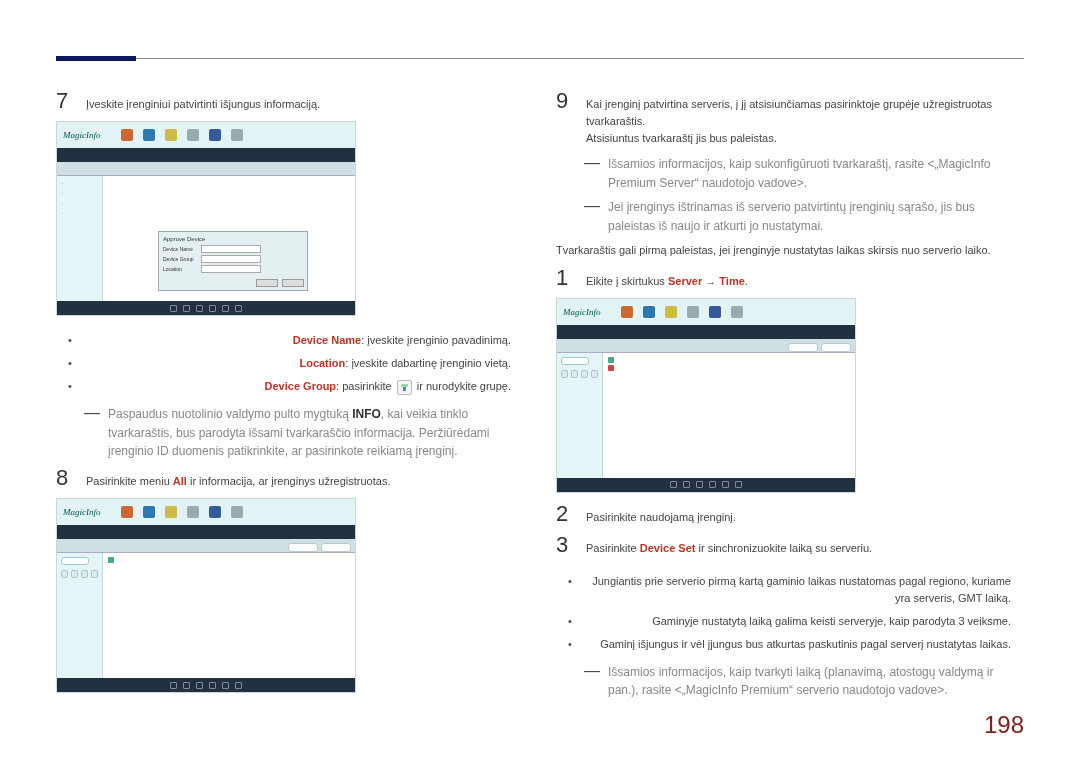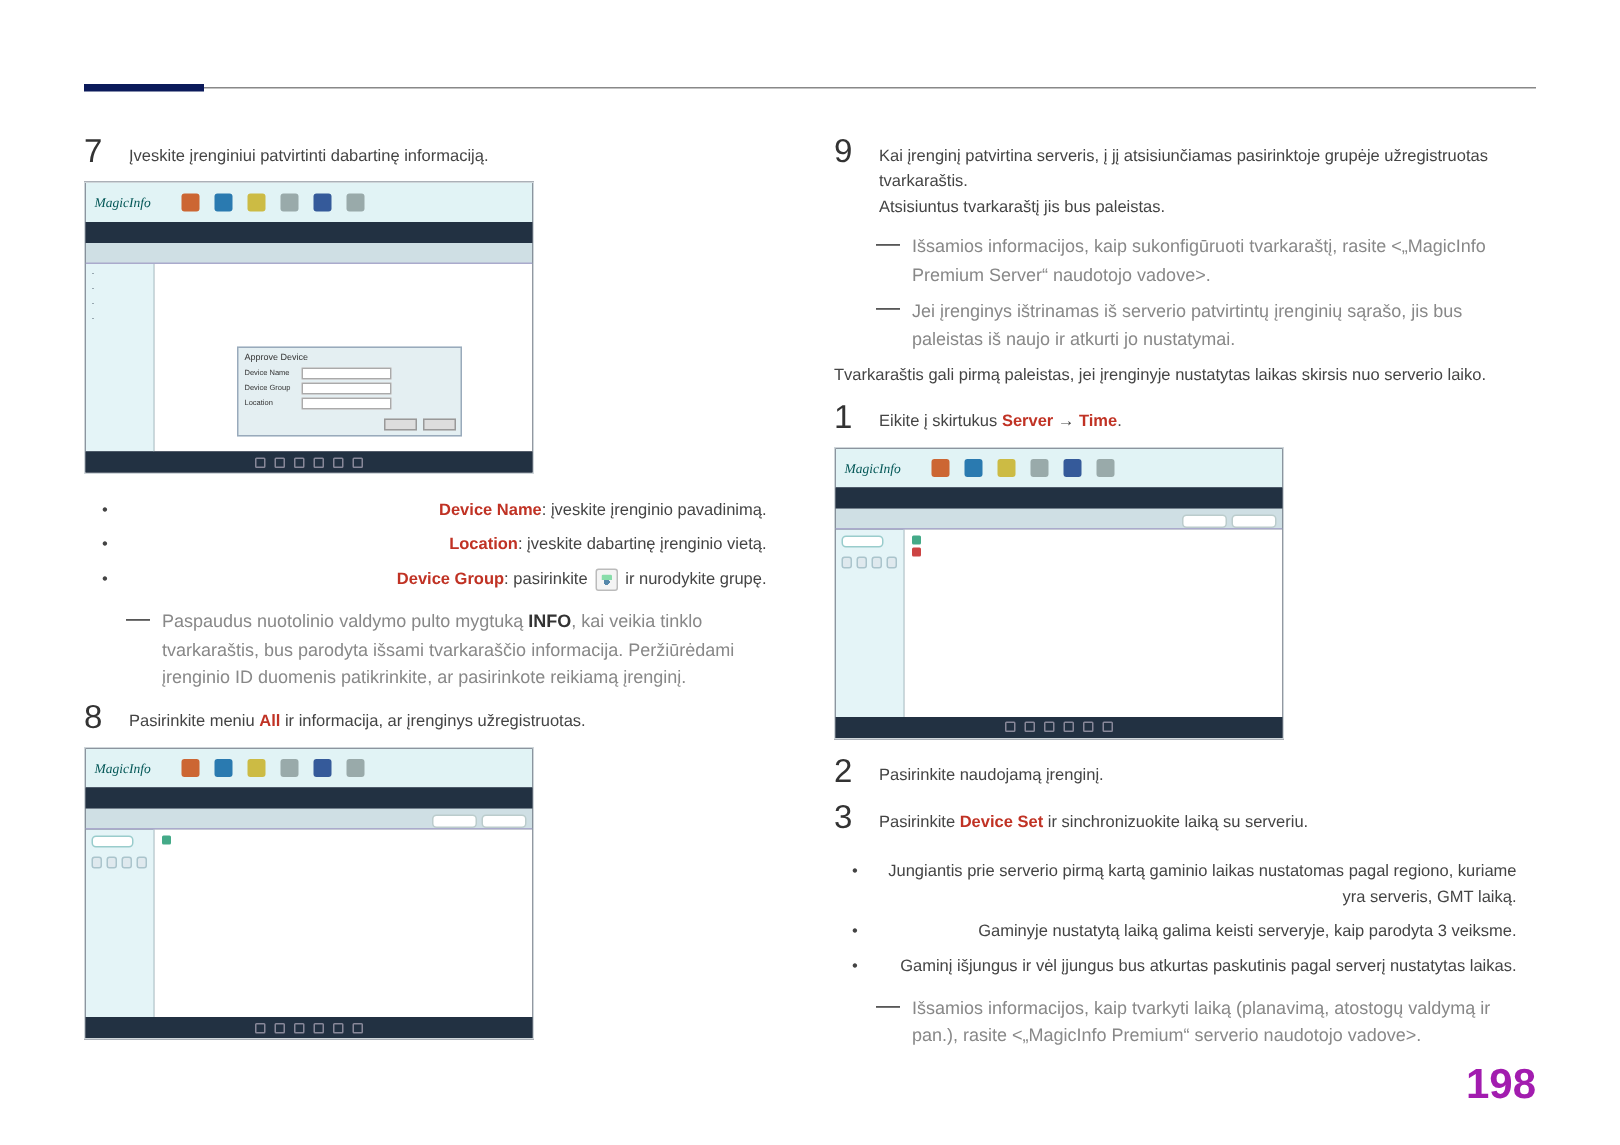--- a/index.html
+++ b/index.html
@@ -41,21 +41,21 @@
     color: #333;
     font-weight: 400;
     line-height: 1;
     min-width: 18px;
   }
   .num-text { padding-top: 6px; line-height: 1.55; }
 
   .screenshot {
     width: 300px;
     height: 195px;
-    background: #0f172a;
+    background: #22c55e;
     border: 1px solid #cfd6da;
     margin: 4px 0 10px 0;
     position: relative;
     overflow: hidden;
   }
   .ss-topband { height: 26px; background: #e1f3f5; display:flex; align-items:center; padding-left:6px; gap:14px;}
   .ss-logo { font-family: Georgia, serif; font-style: italic; font-size: 9px; color: #055; }
   .ss-iconrow { display:flex; gap:10px; margin-left:6px;}
   .ss-iconrow span { width:12px; height:12px; background:#2a7ab0; border-radius:2px; }
   .ss-iconrow span.alt { background:#c63; }
@@ -112,21 +112,21 @@
   .sub-heading {
     font-size: 14px;
     font-weight: 600;
     color: #222;
     margin: 16px 0 6px 0;
   }
   .para { line-height:1.55; margin-bottom:8px; }
 
   .page-num {
     position:absolute; right:56px; bottom:24px;
-    font-size: 28px; color: #a21caf; font-weight:700;
+    font-size: 24px; color: #7f1d1d; font-weight:400;
   }
 
   
   .rows-area { padding:3px; font-size:5px; color:#333; }
   .rows-area .rowline { display:flex; gap:4px; padding:1px 2px; }
   .rows-area .rowline .c { width:6px; height:6px; background:#4a8; border-radius:1px; }
   .pillset { position:absolute; top:4px; right:4px; display:flex; gap:3px; }
   .pillset .p { width:30px; height:9px; background:#fff; border:1px solid #bcc; border-radius:3px; font-size:5px; display:flex; align-items:center; justify-content:center; color:#345; }
   .side-pill { margin-bottom:4px; }
   .side-pill .chip { display:inline-block; width:28px; height:8px; background:#fff; border:1px solid #9cc; border-radius:3px; }
@@ -136,21 +136,21 @@
 </head>
 <body>
 
 <div class="header-rule"></div>
 <div class="header-accent"></div>
 
 <div class="col col-left">
 
   <div class="num-item">
     <div class="num">7</div>
-    <div class="num-text">Įveskite įrenginiui patvirtinti dabartinę informaciją.</div>
+    <div class="num-text">Įveskite įrenginiui patvirtinti išjungus informaciją.</div>
   </div>
 
   <div class="screenshot">
     <div class="ss-topband">
       <span class="ss-logo">MagicInfo</span>
       <span class="ss-iconrow">
         <span class="alt"></span>
           <span></span>
           <span class="alt3"></span>
           <span class="alt2"></span>

